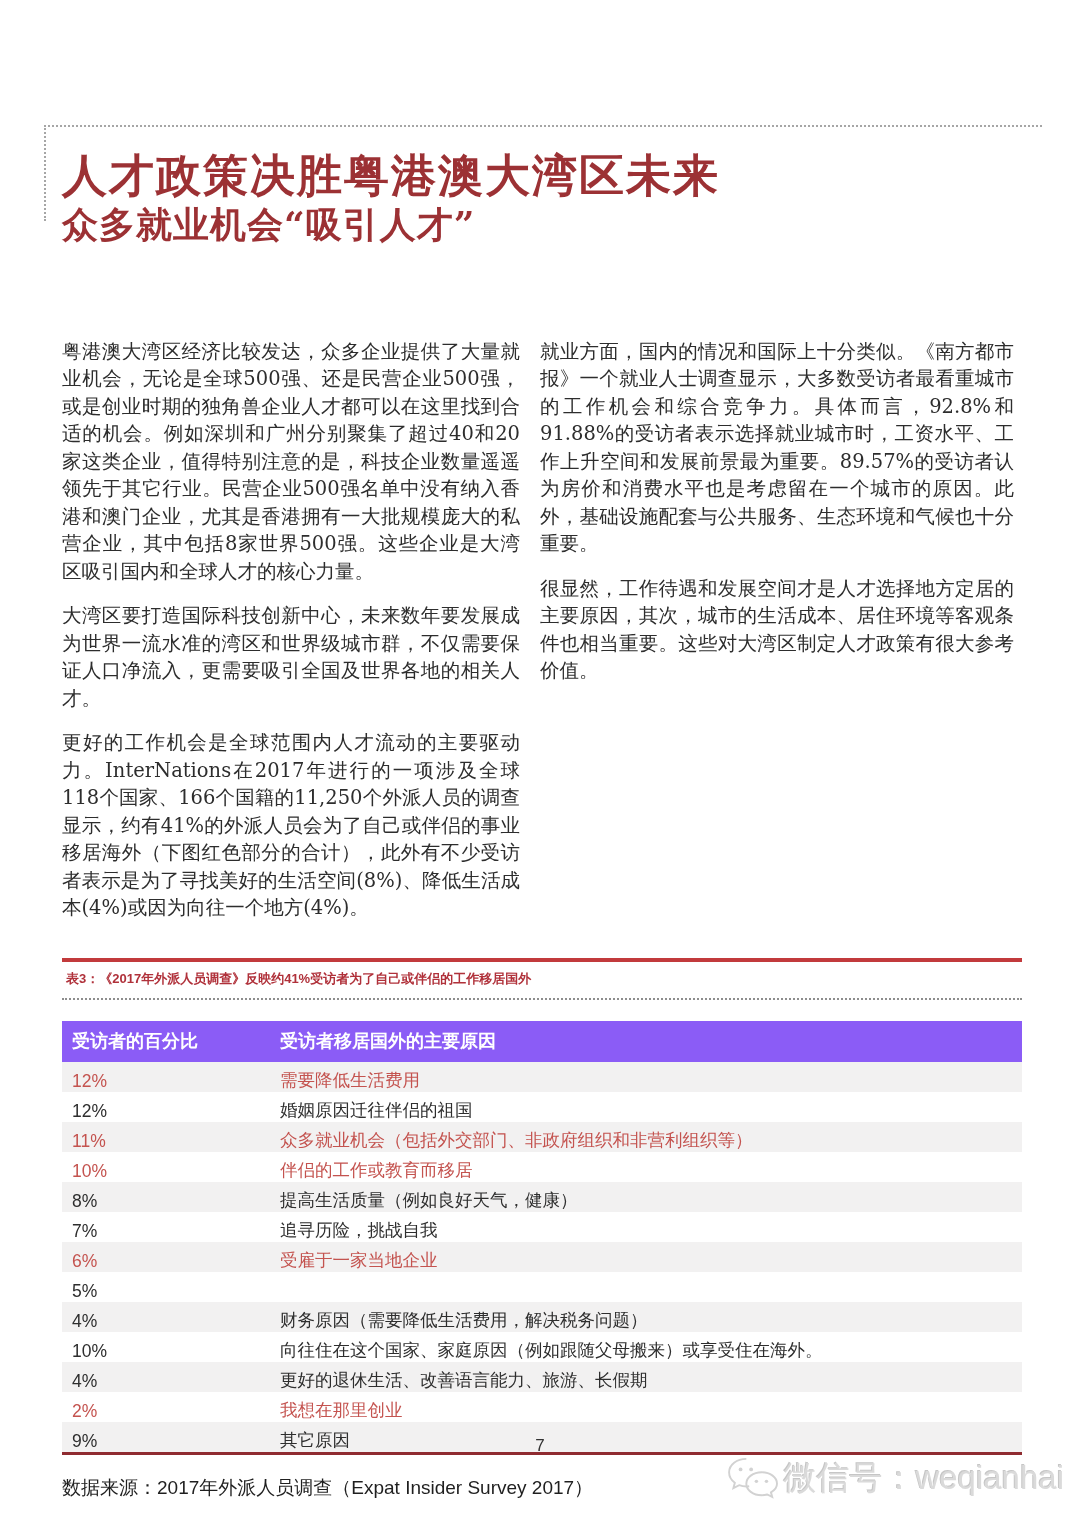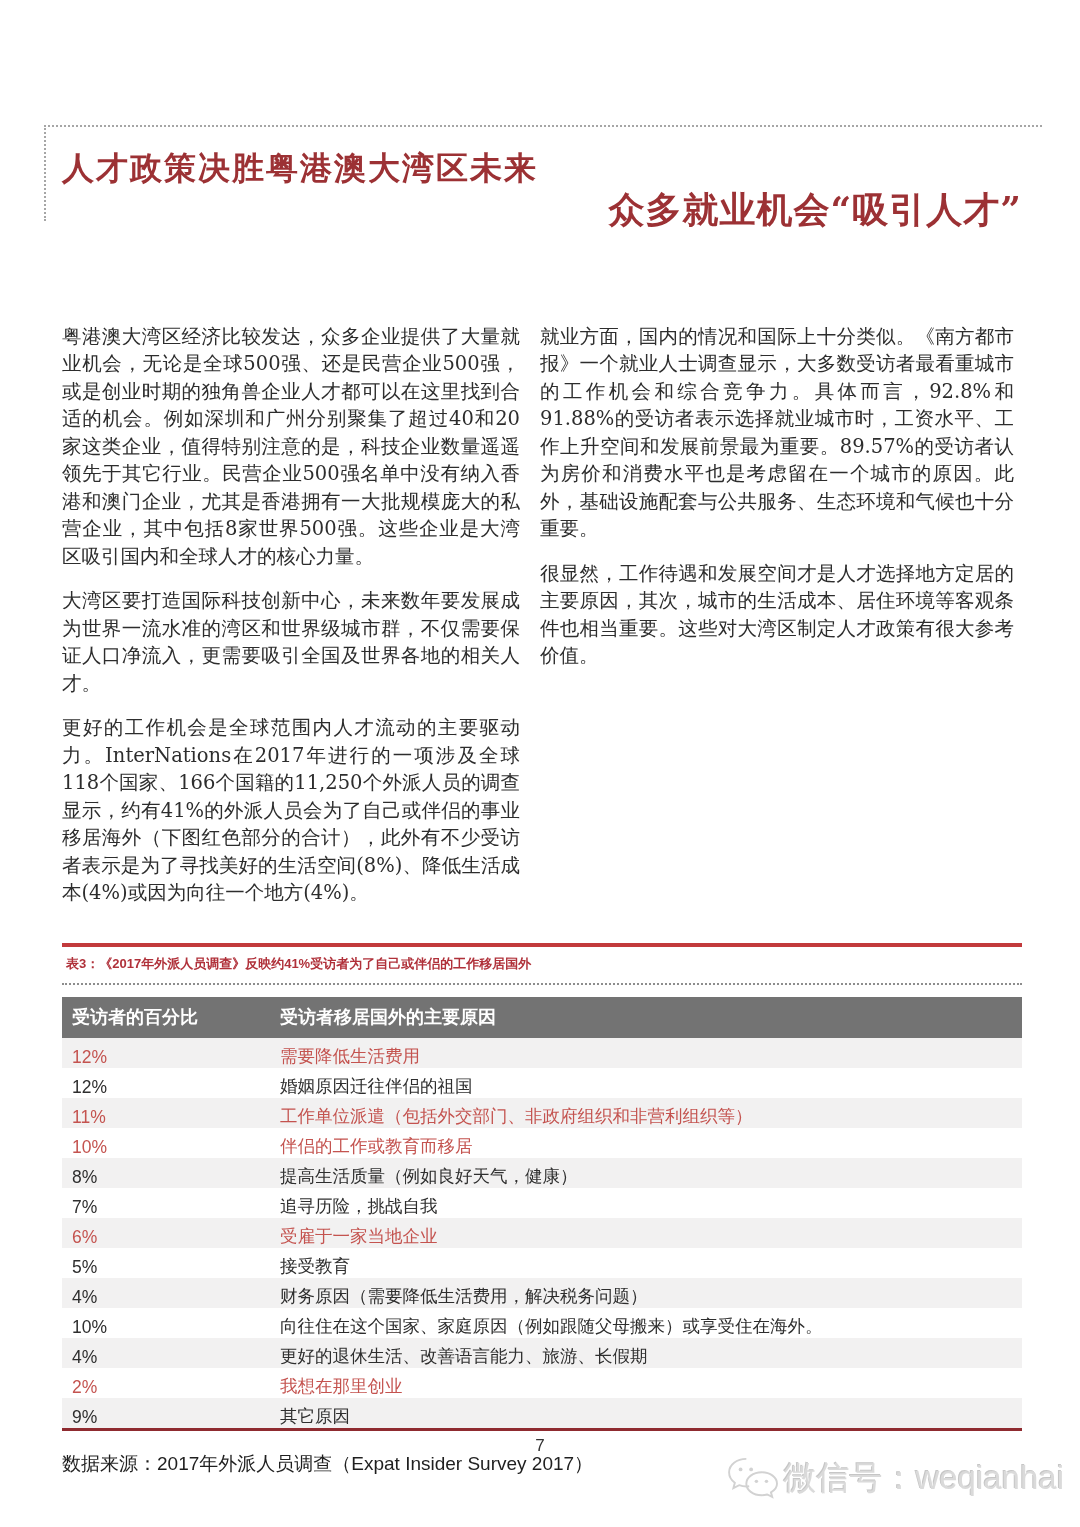--- a/index.html
+++ b/index.html
@@ -7,48 +7,48 @@
     width:1080px;height:1527px;background:#ffffff;position:relative;
     font-family:"DejaVu Serif","Liberation Serif",serif;
     -webkit-font-smoothing:antialiased;overflow:hidden;
   }
   .border-top{position:absolute;left:44px;top:125px;width:998px;border-top:2px dotted #a6a6a6;}
   .border-left{position:absolute;left:44px;top:125px;height:96px;border-left:2px dotted #a6a6a6;}
 
   .content{position:absolute;left:62px;top:150px;width:960px;}
 
   .title-line1{
-    font-size:32px;line-height:1.16;font-weight:600;color:#9c3134;
+    font-size:45px;line-height:1.16;font-weight:600;color:#9c3134;
     letter-spacing:2px;margin:0;
   }
   .title-line2{
     font-size:36px;line-height:1.15;font-weight:600;color:#9c3134;
-    letter-spacing:1px;margin:2px 0 0 0;text-align:right;
+    letter-spacing:1px;margin:2px 0 0 0;
   }
 
   .columns{display:flex;gap:20px;margin-top:92px;}
   .col-left{width:458px;}
   .col-right{width:474px;}
   .body-par{
     font-size:19.5px;line-height:27.5px;color:#2d2d2d;
     text-align:justify;margin:0 0 17px 0;
   }
   .body-par:last-child{margin-bottom:0;}
 
   .table-section{margin-top:36px;}
   .topline{border-top:4px solid #c23a3c;}
   .table-caption{
     font-family:"Liberation Sans","DejaVu Sans",sans-serif;
     font-weight:bold;font-size:13px;color:#b0313a;
     padding:8px 4px 10px 4px;
   }
   .dotsep{border-top:2px dotted #8d8d8d;}
   .thead{
-    display:flex;align-items:center;height:41px;margin-top:12px;
-    background:#737373;color:#ffffff;
+    display:flex;align-items:center;height:41px;margin-top:21px;
+    background:#8b5cf6;color:#ffffff;
     font-family:"Liberation Sans","DejaVu Sans",sans-serif;
     font-weight:bold;font-size:18px;
   }
   .c1{width:218px;padding-left:10px;box-sizing:border-box;flex-shrink:0;}
   .c2{flex:1;padding-right:8px;}
   .trow{
     display:flex;align-items:flex-end;height:30px;
     font-family:Liberation Sans, sans-serif;
     font-size:17.5px;color:#2e2e2e;
   }
@@ -110,41 +110,40 @@
         <div class="trow stripe hl">
     <div class="c1">12%</div>
     <div class="c2">需要降低生活费用</div>
   </div>
         <div class="trow">
     <div class="c1">12%</div>
     <div class="c2">婚姻原因迁往伴侣的祖国</div>
   </div>
         <div class="trow stripe hl">
     <div class="c1">11%</div>
-    <div class="c2">工作单位派遣（包括外交部门、非政府组织和非营利组织等）</div>
+    <div class="c2">众多就业机会（包括外交部门、非政府组织和非营利组织等）</div>
   </div>
         <div class="trow hl">
     <div class="c1">10%</div>
     <div class="c2">伴侣的工作或教育而移居</div>
   </div>
         <div class="trow stripe">
     <div class="c1">8%</div>
     <div class="c2">提高生活质量（例如良好天气，健康）</div>
   </div>
         <div class="trow">
     <div class="c1">7%</div>
     <div class="c2">追寻历险，挑战自我</div>
   </div>
         <div class="trow stripe hl">
     <div class="c1">6%</div>
     <div class="c2">受雇于一家当地企业</div>
   </div>
         <div class="trow">
     <div class="c1">5%</div>
-    <div class="c2">接受教育</div>
   </div>
         <div class="trow stripe">
     <div class="c1">4%</div>
     <div class="c2">财务原因（需要降低生活费用，解决税务问题）</div>
   </div>
         <div class="trow">
     <div class="c1">10%</div>
     <div class="c2">向往住在这个国家、家庭原因（例如跟随父母搬来）或享受住在海外。</div>
   </div>
         <div class="trow stripe">

